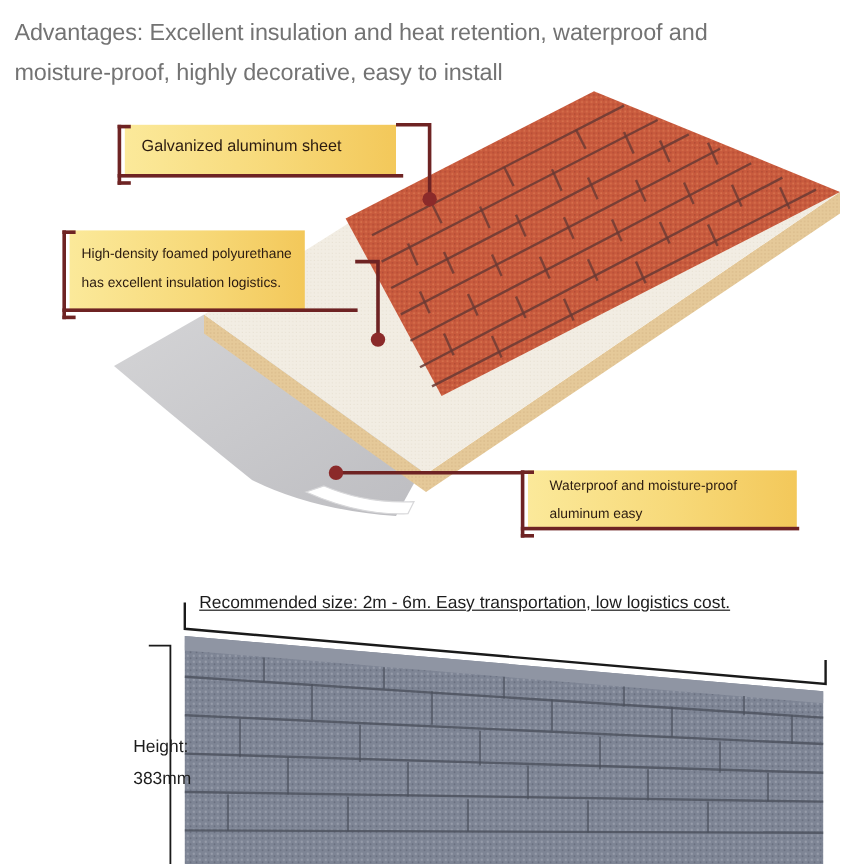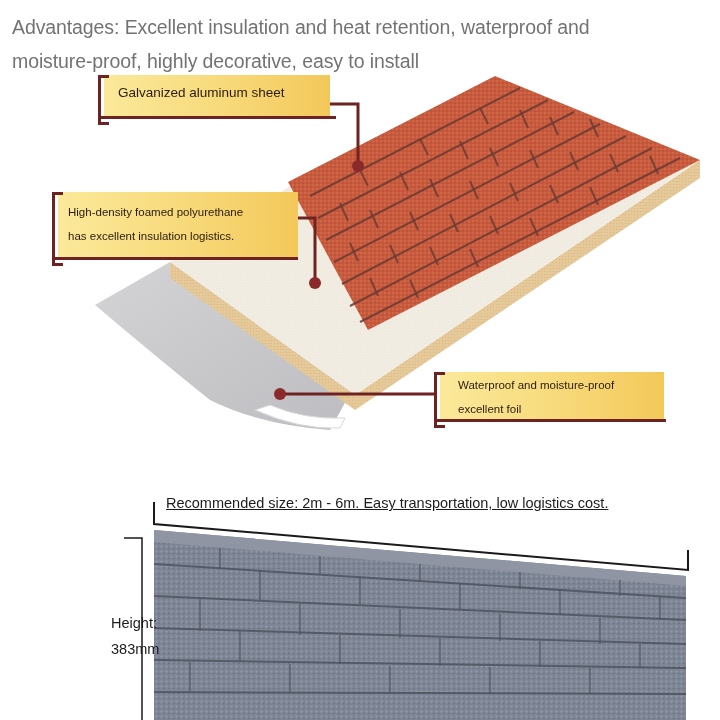--- a/index.html
+++ b/index.html
@@ -107,38 +107,38 @@
   <g stroke="#6e2323" stroke-width="3" fill="none">
     <polyline points="330,104 358,104 358,163"></polyline>
     <polyline points="296,218 315,218 315,282"></polyline>
     <polyline points="280,394 436,394"></polyline>
   </g>
   <circle cx="358" cy="166" r="6" fill="#8b2a2a"></circle>
   <circle cx="315" cy="283" r="6" fill="#8b2a2a"></circle>
   <circle cx="280" cy="394" r="6" fill="#8b2a2a"></circle>
 </svg>
 
-<div class="callout" style="left:104px; top:75px; width:226px; height:42px;">
+<div class="callout" style="left:104px; top:104px; width:226px; height:42px;">
   <span class="bracket" style="left:-6px; top:0; width:8px; height:44px; border-width:3px 0 3px 3px;"></span>
   <span class="bracket" style="left:-6px; top:41px; width:238px; height:0; border-width:3px 0 0 0;"></span>
   <span class="txt" style="padding:10px 0 0 14px;">Galvanized aluminum sheet</span>
 </div>
 
-<div class="callout small" style="left:58px; top:192px; width:240px; height:66px;">
+<div class="callout small" style="left:58px; top:192px; width:196px; height:66px;">
   <span class="bracket" style="left:-6px; top:0; width:8px; height:68px; border-width:3px 0 3px 3px;"></span>
   <span class="bracket" style="left:-6px; top:65px; width:246px; height:0; border-width:3px 0 0 0;"></span>
   <span class="txt" style="padding:8px 0 0 10px;">High-density foamed polyurethane</span>
   <span class="txt" style="padding:0 0 0 10px;">has excellent insulation logistics.</span>
 </div>
 
-<div class="callout small" style="left:440px; top:372px; width:224px; height:48px;">
+<div class="callout small" style="left:440px; top:392px; width:224px; height:48px;">
   <span class="bracket" style="left:-6px; top:0; width:8px; height:50px; border-width:3px 0 3px 3px;"></span>
   <span class="bracket" style="left:-6px; top:47px; width:232px; height:0; border-width:3px 0 0 0;"></span>
   <span class="txt" style="padding:1px 0 0 18px;">Waterproof and moisture-proof</span>
-  <span class="txt" style="padding:0 0 0 18px;">excellent foil</span>
+  <span class="txt" style="padding:0 0 0 18px;">aluminum easy</span>
 </div>
 
 <svg class="illus" style="top:490px;" width="720" height="230" viewBox="0 0 720 230">
   <defs>
     <pattern id="greyTex" width="5" height="5" patternUnits="userSpaceOnUse">
       <rect width="5" height="5" fill="#7e8595"></rect>
       <circle cx="1.5" cy="1.5" r="1" fill="#949aa8"></circle>
       <circle cx="3.8" cy="3.6" r="0.8" fill="#6a7080"></circle>
     </pattern>
   </defs>

